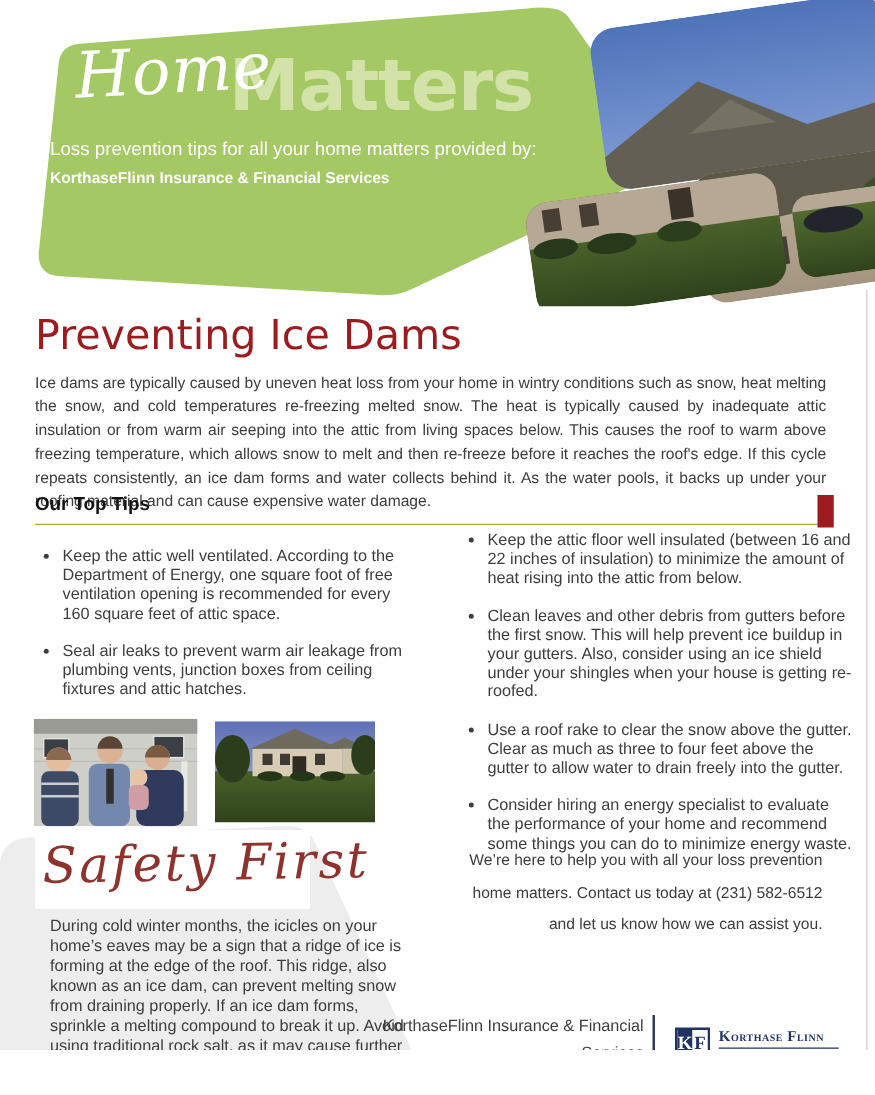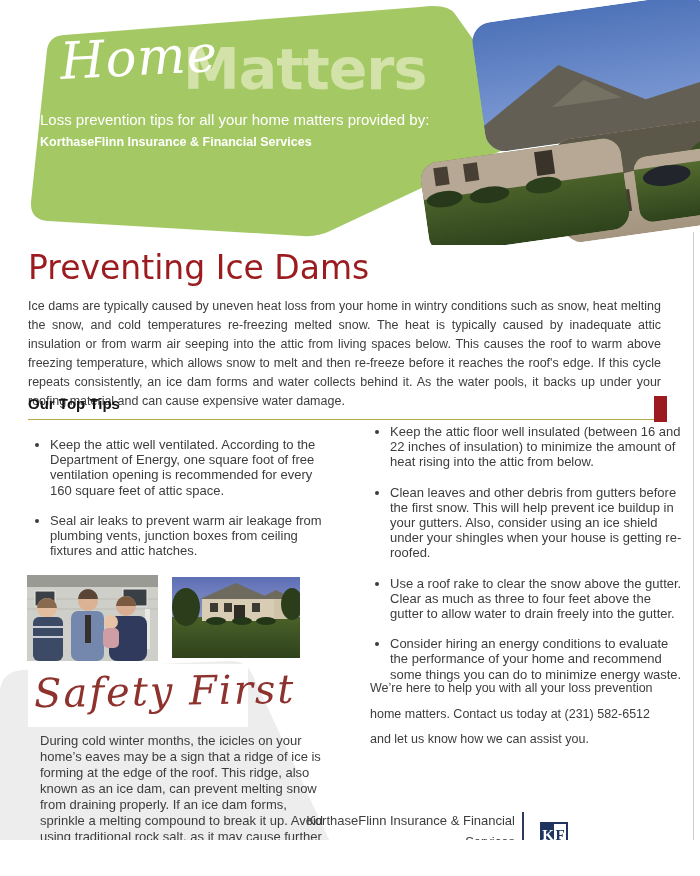--- a/index.html
+++ b/index.html
@@ -34,21 +34,21 @@
   .tips-header{position:absolute;left:28px;top:395px;width:639px;height:28px;}
   .tips-heading{font-size:15px;font-weight:700;color:#141414;margin:0;}
   .tips-rule{position:absolute;left:0;top:24px;width:627px;height:1px;background:#b4a847;}
   .tips-flag{position:absolute;right:0;top:1px;width:13px;height:26px;background:#9b1b1f;}
   .tips-lead{position:absolute;left:28px;top:412px;font-size:13px;color:#3d3d3d;}
   .tips-col{position:absolute;margin:0;padding-left:22px;font-size:13px;line-height:1.17;color:#3d3d3d;}
   .tips-col li{margin-bottom:15px;}
   .col-left{left:28px;top:437px;width:285px;}
   .col-right{left:368px;top:424px;width:292px;}
   .tips-closing{
-    position:absolute;left:370px;top:676px;width:288px;font-size:12.5px;line-height:2.05;color:#3d3d3d;
+    position:absolute;left:370px;top:676px;width:288px;font-size:12.5px;line-height:2.05;color:#3d3d3d;text-align:right;
   }
   
   .photo{position:absolute;}
   .photo-family{left:27px;top:575px;}
   .photo-house{left:172px;top:577px;}
   
   .gray-shape{position:absolute;left:0;top:655px;width:360px;height:221px;}
   .safety-band{position:absolute;left:28px;top:664px;width:220px;height:63px;background:#ffffff;}
   .safety-heading{
     position:absolute;left:34px;top:668px;font-family:"DejaVu Serif",serif;font-style:italic;
@@ -175,21 +175,21 @@
 
   <ul class="tips-col col-left">
     <li><span>Keep the attic well ventilated. According to the Department of Energy, one square foot of free ventilation opening is recommended for every 160 square feet of attic space.</span></li>
     <li><span>Seal air leaks to prevent warm air leakage from plumbing vents, junction boxes from ceiling fixtures and attic hatches.</span></li>
   </ul>
 
   <ul class="tips-col col-right">
     <li><span>Keep the attic floor well insulated (between 16 and 22 inches of insulation) to minimize the amount of heat rising into the attic from below.</span></li>
     <li><span>Clean leaves and other debris from gutters before the first snow. This will help prevent ice buildup in your gutters. Also, consider using an ice shield under your shingles when your house is getting re-roofed.</span></li>
     <li><span>Use a roof rake to clear the snow above the gutter. Clear as much as three to four feet above the gutter to allow water to drain freely into the gutter.</span></li>
-    <li><span>Consider hiring an energy conditions to evaluate the performance of your home and recommend some things you can do to minimize energy waste.</span></li>
+    <li><span>Consider hiring an energy specialist to evaluate the performance of your home and recommend some things you can do to minimize energy waste.</span></li>
   </ul>
 
   <svg class="photo photo-family" width="131" height="86" viewBox="0 0 131 86" xmlns="http://www.w3.org/2000/svg">
     <rect width="131" height="86" fill="#cfcfc9"></rect>
     <rect width="131" height="12" fill="#9a9a94"></rect>
     <line x1="0" y1="24" x2="131" y2="24" stroke="#bdbdb6"></line>
     <line x1="0" y1="34" x2="131" y2="34" stroke="#bdbdb6"></line>
     <rect x="8" y="16" width="20" height="15" fill="#3a3f45" stroke="#e8e8e4"></rect>
     <rect x="96" y="14" width="24" height="17" fill="#3a3f45" stroke="#e8e8e4"></rect>
     <rect x="118" y="34" width="5" height="40" fill="#e8e8e4"></rect>
@@ -253,16 +253,22 @@
   </div>
 
   <div class="footer-divider"></div>
 
   <div class="logo">
     <div class="logo-row">
       <div class="monogram">
         <span class="mk">K</span>
         <span class="mf">F</span>
       </div>
+      <div class="logo-text">
+        <div class="logo-name">Korthase Flinn</div>
+        <div class="logo-rule"></div>
+        <div class="logo-subtitle">Insurance &amp; Financial Services</div>
+        <div class="logo-tagline">A higher level of service</div>
+      </div>
     </div>
   </div>
 
 </div>
 
 </body></html>

